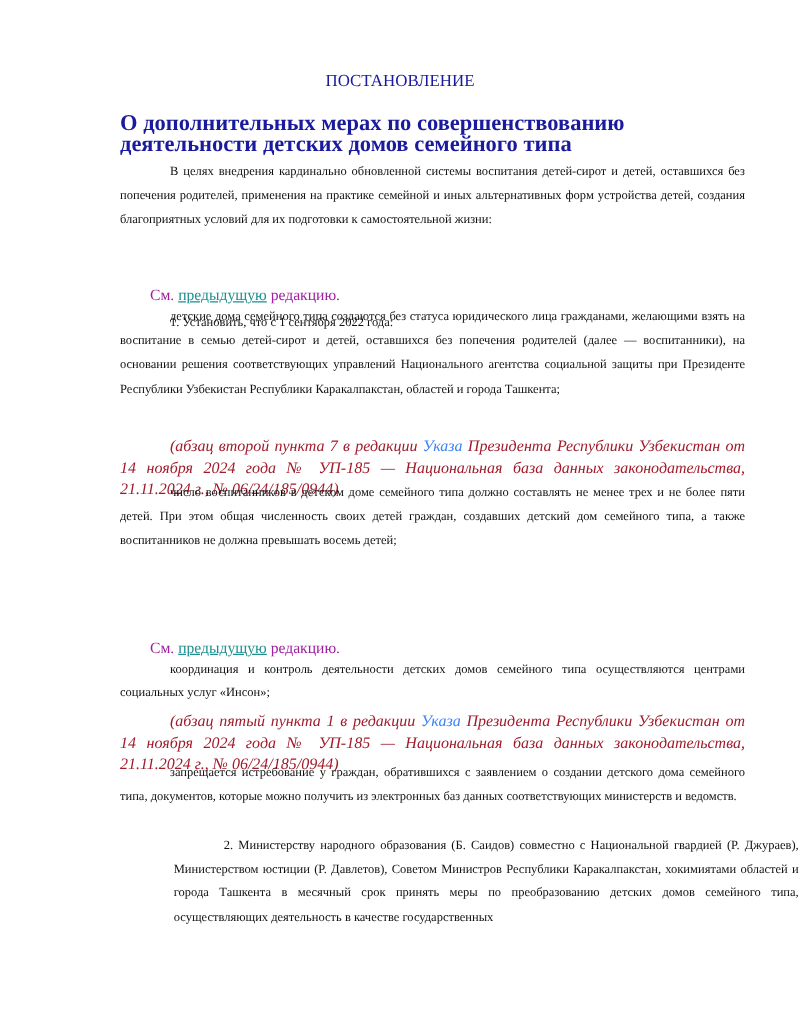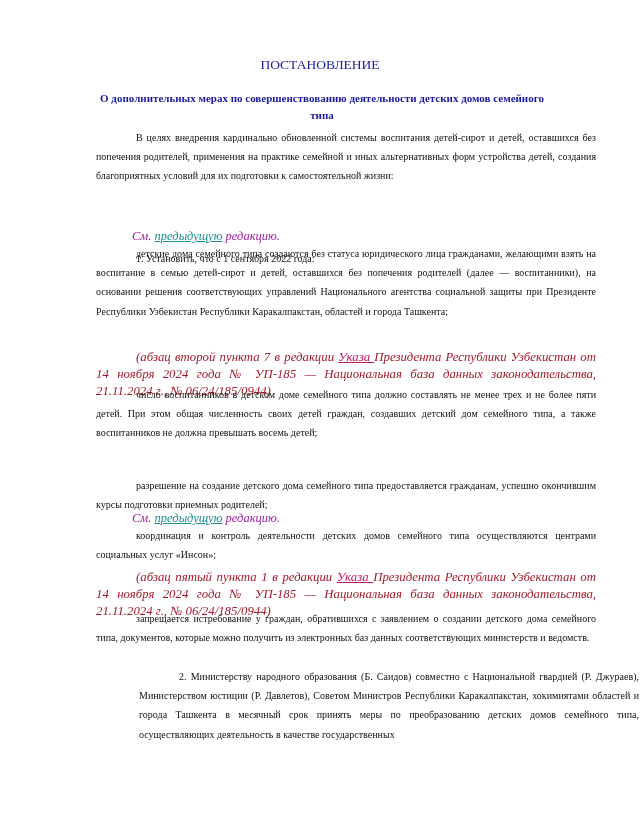--- a/index.html
+++ b/index.html
@@ -8,39 +8,39 @@
       position: absolute; left: 0; top: 0; width: 640px; height: 828px;
       font-family: "Liberation Serif", serif; color: #111111;
     }
     .title {
       position: absolute; left: 90px; width: 460px; text-align: center;
       color: #1a1a9e; font-size: 13.5px; line-height: 17px;
     }
     .t1 { top: 56px; }
     .t2 { top: 73px; }
     .subtitle {
-      position: absolute; left: 96px; width: 452px; top: 90px; text-align: center;
-      color: #1a1a9e; font-size: 11px; line-height: 17px; font-weight: bold;
+      position: absolute; left: 96px; width: 452px; top: 90px; text-align: left;
+      color: #1a1a9e; font-size: 18px; line-height: 17px; font-weight: bold;
     }
     .para {
       position: absolute; left: 96px; width: 500px;
       font-size: 10px; line-height: 19.2px; text-align: justify;
       text-indent: 40px;
     }
     .see {
-      position: absolute; left: 132px; font-size: 12.5px; font-style: italic;
+      position: absolute; left: 120px; font-size: 12.5px; 
       color: #a01ea0; line-height: 16px;
     }
     .see a { color: #1c8f8f; text-decoration: underline; }
     .note {
       position: absolute; left: 96px; width: 500px;
       font-size: 12.8px; line-height: 17px; font-style: italic;
       color: #a01a2a; text-align: justify; text-indent: 40px;
     }
-    .note a { color: #be185d; text-decoration: underline; }
+    .note a { color: #3b82f6; }
   </style>
 </head>
 <body>
 
 <div class="page">
 
   <div class="title t1">ПОСТАНОВЛЕНИЕ</div>
   <div class="subtitle">О дополнительных мерах по совершенствованию деятельности детских домов семейного типа</div>
 
   <div class="para" style="top:128px;">В целях внедрения кардинально обновленной системы воспитания детей-сирот и детей, оставшихся без попечения родителей, применения на практике семейной и иных альтернативных форм устройства детей, создания благоприятных условий для их подготовки к самостоятельной жизни:</div>
@@ -52,21 +52,20 @@
   </div>
 
   <div class="para" style="top:244px;">детские дома семейного типа создаются без статуса юридического лица гражданами, желающими взять на воспитание в семью детей-сирот и детей, оставшихся без попечения родителей (далее — воспитанники), на основании решения соответствующих управлений Национального агентства социальной защиты при Президенте Республики Узбекистан Республики Каракалпакстан, областей и города Ташкента;</div>
 
   <div class="note" style="top:349px;">
     <span>(абзац второй пункта 7 в редакции </span><a>Указа </a><span>Президента Республики Узбекистан от 14 ноября 2024 года № УП-185 — Национальная база данных законодательства, 21.11.2024 г., № 06/24/185/0944)</span>
   </div>
 
   <div class="para" style="top:385px;">число воспитанников в детском доме семейного типа должно составлять не менее трех и не более пяти детей. При этом общая численность своих детей граждан, создавших детский дом семейного типа, а также воспитанников не должна превышать восемь детей;</div>
 
-  <div class="para" style="top:476px;">разрешение на создание детского дома семейного типа предоставляется гражданам, успешно окончившим курсы подготовки приемных родителей;</div>
 
   <div class="see" style="top:510px;">
     <span>См. </span><a>предыдущую</a><span> редакцию.</span>
   </div>
 
   <div class="para" style="top:526px;">координация и контроль деятельности детских домов семейного типа осуществляются центрами социальных услуг «Инсон»;</div>
 
   <div class="note" style="top:569px;">
     <span>(абзац пятый пункта 1 в редакции </span><a>Указа </a><span>Президента Республики Узбекистан от 14 ноября 2024 года № УП-185 — Национальная база данных законодательства, 21.11.2024 г., № 06/24/185/0944)</span>
   </div>

